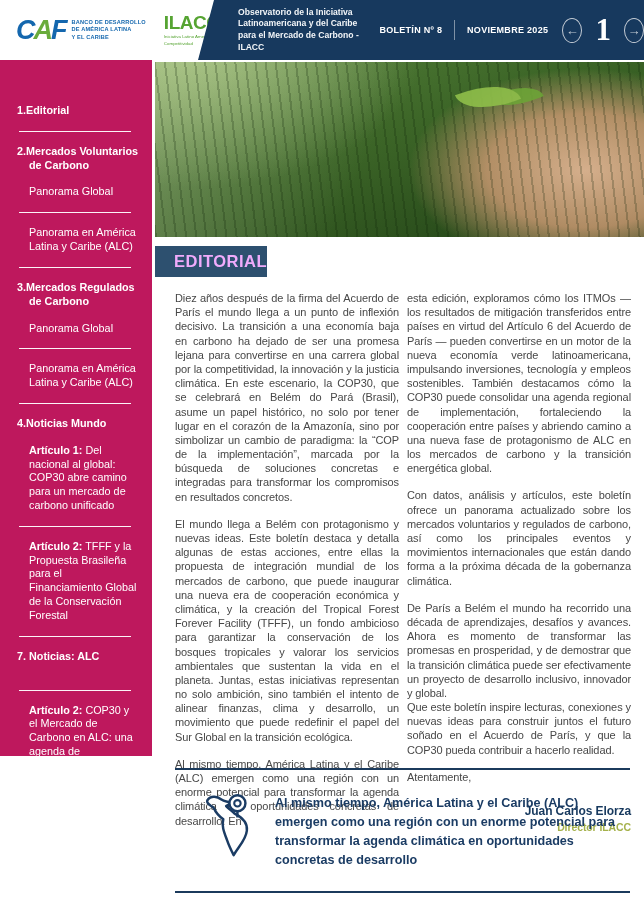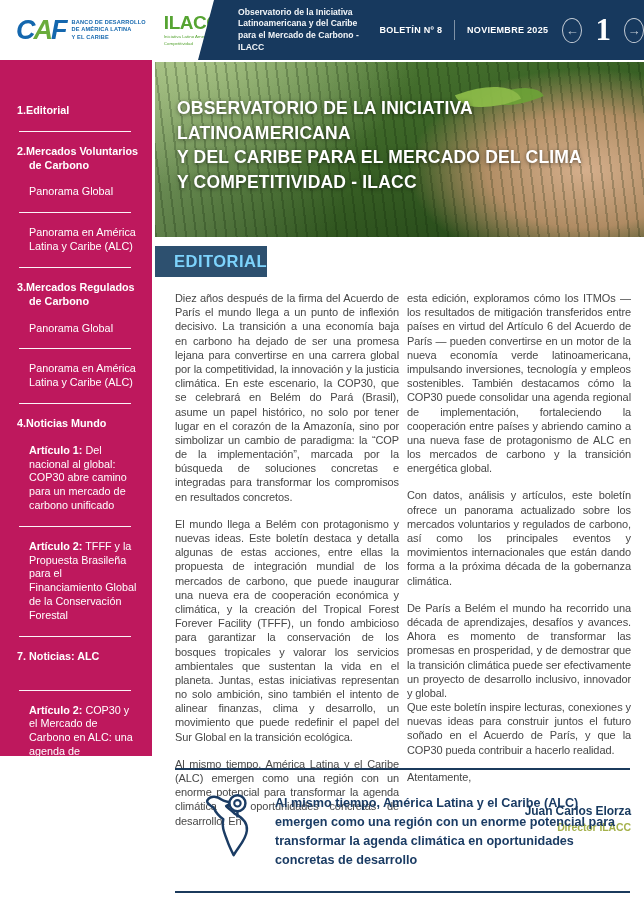--- a/index.html
+++ b/index.html
@@ -45,21 +45,21 @@
       radial-gradient(ellipse 420px 260px at 8% -10%, rgba(214,233,170,0.55), rgba(120,160,70,0) 55%),
       linear-gradient(115deg, rgba(255,255,230,0.28), rgba(255,255,255,0) 45%),
       linear-gradient(160deg, #55823a 0%, #3c6527 45%, #1f3f15 100%); }
   .hero:before { content:""; position:absolute; inset:0;
     background:repeating-linear-gradient(83deg, rgba(12,32,6,0.22) 0 2px, rgba(0,0,0,0) 2px 10px); }
   .hero-leaf { position:absolute; left:62%; top:12%; width:60px; height:28px; background:#8fbf4a; border-radius:0 100% 0 100%; transform:rotate(-22deg); box-shadow:26px 10px 0 -4px #6da437; opacity:0.9; }
   .hero-title { position:absolute; left:22px; top:34px; color:#ffffff; font-weight:bold; font-size:17.5px; line-height:1.4; letter-spacing:0.2px; text-shadow:0 1px 4px rgba(0,0,0,0.55); }
   .hero-title span { display:block; }
 
   
-  .banner { position:absolute; left:155px; top:246px; width:112px; height:31px; background:#2d506f; color:#7dd3fc; font-weight:bold; font-size:16.5px; letter-spacing:0.5px; display:flex; align-items:center; padding-left:19px; }
+  .banner { position:absolute; left:155px; top:246px; width:112px; height:31px; background:#2d506f; color:#f0abfc; font-weight:bold; font-size:16.5px; letter-spacing:0.5px; display:flex; align-items:center; padding-left:19px; }
 
   .columns { position:absolute; left:175px; top:291px; width:456px; display:grid; grid-template-columns:1fr 1fr; column-gap:8px; color:#474747; font-size:11px; line-height:1.29; text-align:justify; letter-spacing:-0.1px; }
   .columns p { margin-bottom:13px; }
   .columns p.tight { margin-bottom:0; }
   .closing { text-align:left; }
   .signature { text-align:right; margin-top:20px; }
   .sig-name { font-weight:bold; color:#17395e; font-size:12px; }
   .sig-role { font-weight:bold; color:#a5b14b; font-size:10.5px; margin-top:2px; }
 
   
@@ -134,25 +134,20 @@
     <hr class="sb-div">
     <div class="sb-sub sb-art">
       <b>Artículo 2:</b><span> COP30 y el Mercado de Carbono en ALC: una agenda de implementación y oportunidades</span>
     </div>
     <hr class="sb-div">
     <div class="sb-main">6. Eventos</div>
   </aside>
 
   <div class="hero">
     <div class="hero-leaf"></div>
-    <div class="hero-title">
-      <span>OBSERVATORIO DE LA INICIATIVA LATINOAMERICANA</span>
-      <span>Y DEL CARIBE PARA EL MERCADO DEL CLIMA</span>
-      <span>Y COMPETITIVIDAD  - ILACC</span>
-    </div>
   </div>
 
   <div class="banner">EDITORIAL</div>
 
   <div class="columns">
     <div class="col">
       <p>Diez años después de la firma del Acuerdo de París el mundo llega a un punto de inflexión decisivo. La transición a una economía baja en carbono ha dejado de ser una promesa lejana para convertirse en una carrera global por la competitividad, la innovación y la justicia climática. En este escenario, la COP30, que se celebrará en Belém do Pará (Brasil), asume un papel histórico, no solo por tener lugar en el corazón de la Amazonía, sino por simbolizar un cambio de paradigma: la “COP de la implementación”, marcada por la búsqueda de soluciones concretas e integradas para transformar los compromisos en resultados concretos.</p>
       <p>El mundo llega a Belém con protagonismo y nuevas ideas. Este boletín destaca y detalla algunas de estas acciones, entre ellas la propuesta de integración mundial de los mercados de carbono, que puede inaugurar una nueva era de cooperación económica y climática, y la creación del Tropical Forest Forever Facility (TFFF), un fondo ambicioso para garantizar la conservación de los bosques tropicales y valorar los servicios ambientales que sustentan la vida en el planeta. Juntas, estas iniciativas representan no solo ambición, sino también el intento de alinear finanzas, clima y desarrollo, un movimiento que puede redefinir el papel del Sur Global en la transición ecológica.</p>
       <p>Al mismo tiempo, América Latina y el Caribe (ALC) emergen como una región con un enorme potencial para transformar la agenda climática en oportunidades concretas de desarrollo. En</p>
     </div>

